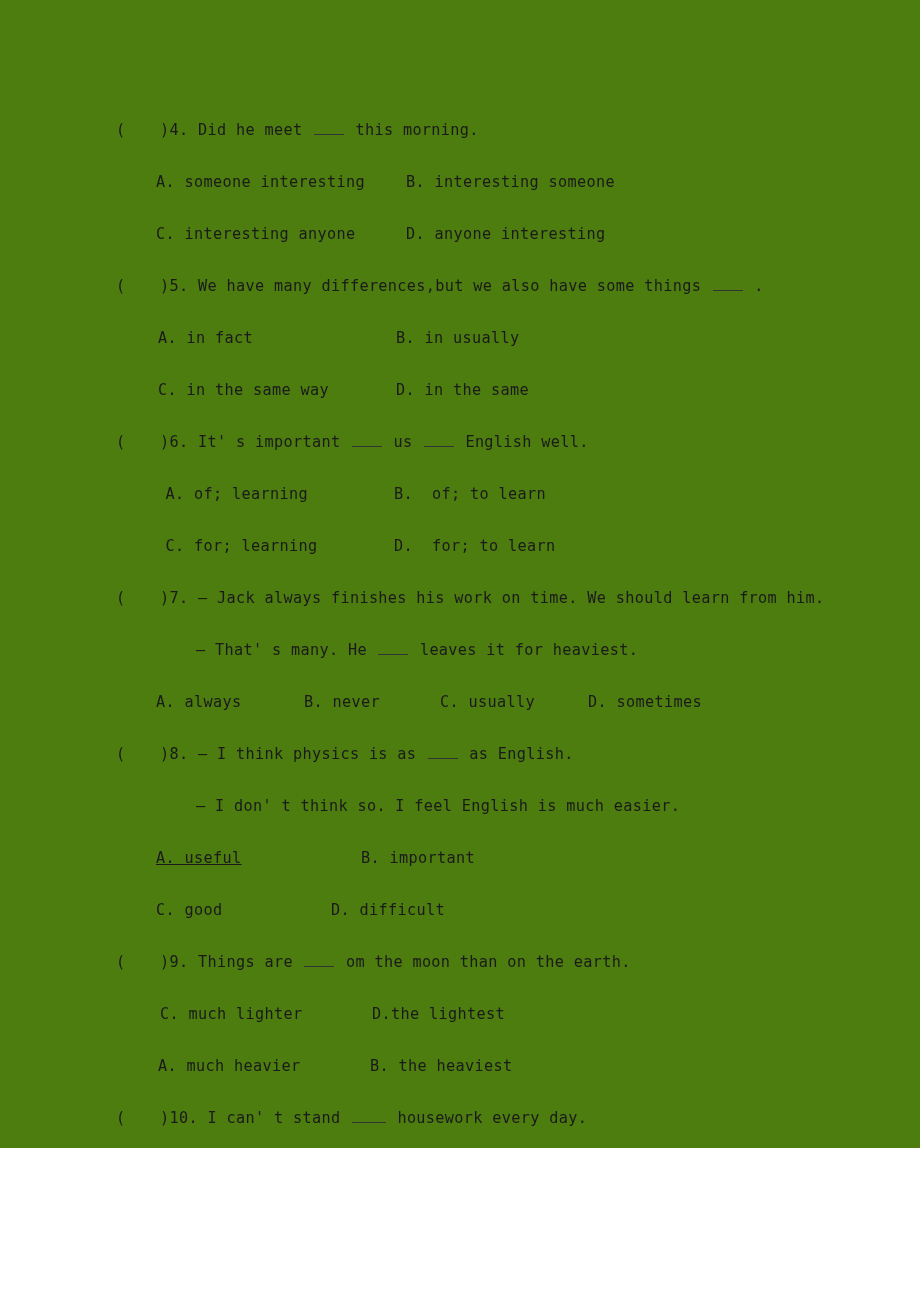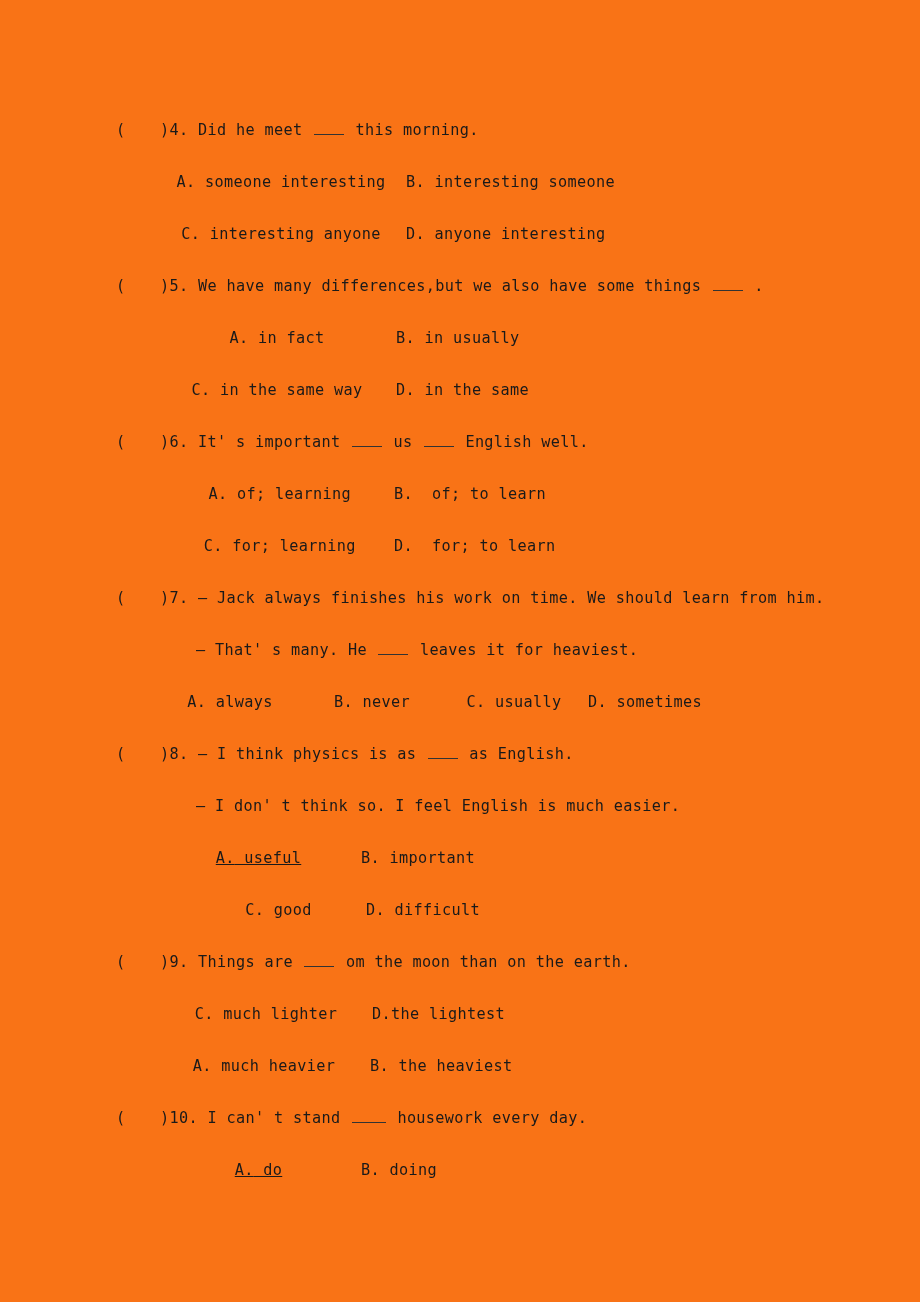--- a/index.html
+++ b/index.html
@@ -8,23 +8,23 @@
     padding: 0;
     background: #ffffff;
   }
   body {
     font-family: "DejaVu Sans Mono", "Liberation Mono", monospace;
     color: #1a1a1a;
   }
   #page {
     position: relative;
     width: 920px;
-    height: 1302px;
+    height: 1148px;
     margin: 0 auto;
-    background: #f97316;
+    background: #4d7c0f;
     overflow: hidden;
   }
   .sheet {
     position: absolute;
     left: 0;
     top: 104px;
     width: 920px;
   }
   .qblock {
     margin: 0;
@@ -56,27 +56,26 @@
   }
   .opts {
     padding-left: 156px;
   }
   .opts.shift-1 { padding-left: 158px; }
   .opts.shift-2 { padding-left: 160px; }
   
   .col-a {
     display: inline-block;
     white-space: pre;
-    text-align: center;
   }
   .w-250 { width: 250px; }
   .w-238 { width: 238px; }
   .w-205 { width: 205px; text-decoration: underline; }
   .w-212 { width: 212px; }
-  .w-175 { width: 175px; margin-left: 35px; }
+  .w-175 { width: 175px; }
   .w-148 { width: 148px; }
   .w-136 { width: 136px; }
   
   .blank {
     display: inline-block;
     width: 30px;
     border-bottom: 1px solid #333333;
     height: 0.82em;
     vertical-align: baseline;
     margin: 0 2px;

